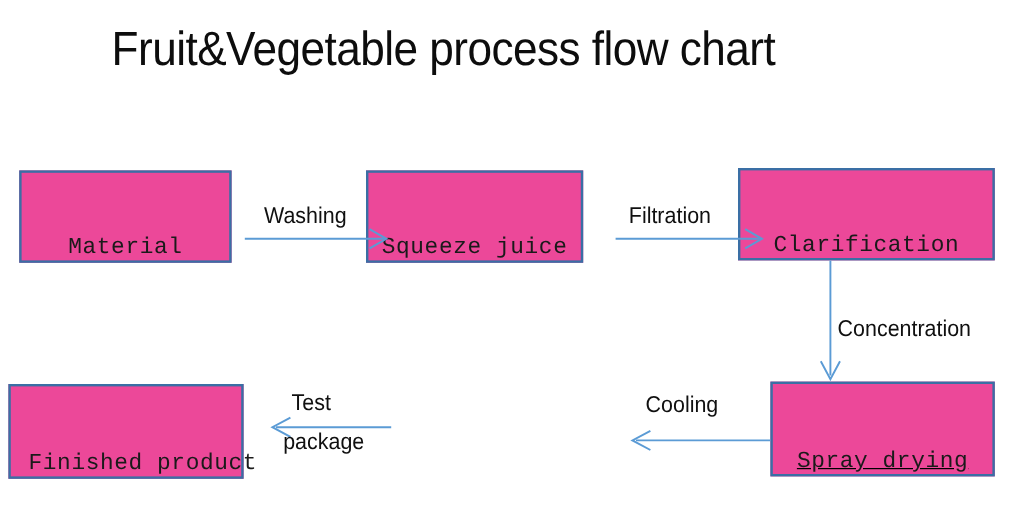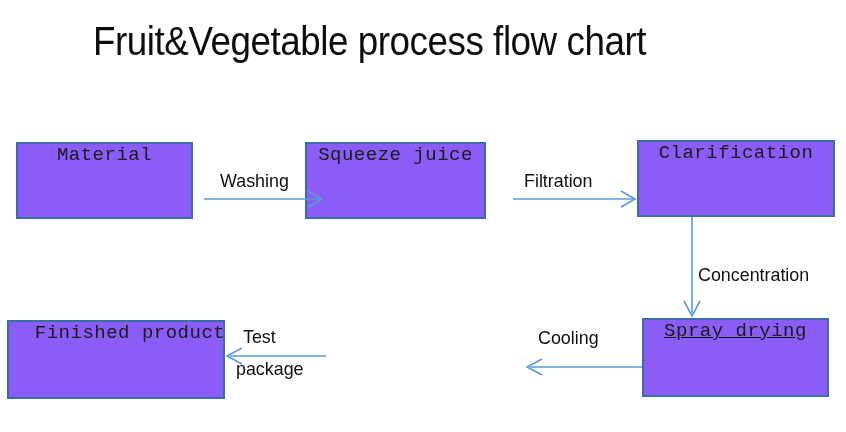--- a/index.html
+++ b/index.html
@@ -25,23 +25,23 @@
     letter-spacing: -0.5px;
     color: #0d0d0d;
     white-space: nowrap;
     transform: scaleX(0.92);
     transform-origin: left top;
   }
   .node {
     position: absolute;
     box-sizing: border-box;
     border: 2px solid #3a6fa5;
-    background: #8b5cf6;
+    background: #ec4899;
     display: flex;
-    align-items: flex-start;
+    align-items: flex-end;
     justify-content: center;
   }
   .node-label {
     font-family: "Liberation Mono", "DejaVu Sans Mono", monospace;
     font-size: 19px;
     color: #1a1a1a;
     white-space: pre;
     letter-spacing: 0.5px;
   }
   .edge-label {
@@ -74,25 +74,25 @@
   <div id="title">Fruit&amp;Vegetable process flow chart</div>
 
   <div class="node" style="left:16px; top:142px; width:177px; height:77px;">
     <span class="node-label">Material</span>
   </div>
 
   <div class="node" style="left:305px; top:142px; width:181px; height:77px;">
     <span class="node-label">Squeeze juice</span>
   </div>
 
-  <div class="node" style="left:637px; top:140px; width:198px; height:77px;">
+  <div class="node" style="left:615px; top:140px; width:214px; height:77px;">
     <span class="node-label">Clarification</span>
   </div>
 
-  <div class="node" style="left:7px; top:320px; width:218px; height:79px;padding-left:28px;">
+  <div class="node" style="left:7px; top:320px; width:196px; height:79px;padding-left:28px;">
     <span class="node-label">Finished product</span>
   </div>
 
 
   <div class="node" style="left:642px; top:318px; width:187px; height:79px;text-decoration:underline;">
     <span class="node-label">Spray drying</span>
   </div>
 
   <svg class="connector" style="left:204px; top:188px; width:122px; height:22px;" viewBox="0 0 122 22">
     <line x1="0" y1="11" x2="116" y2="11"></line>

